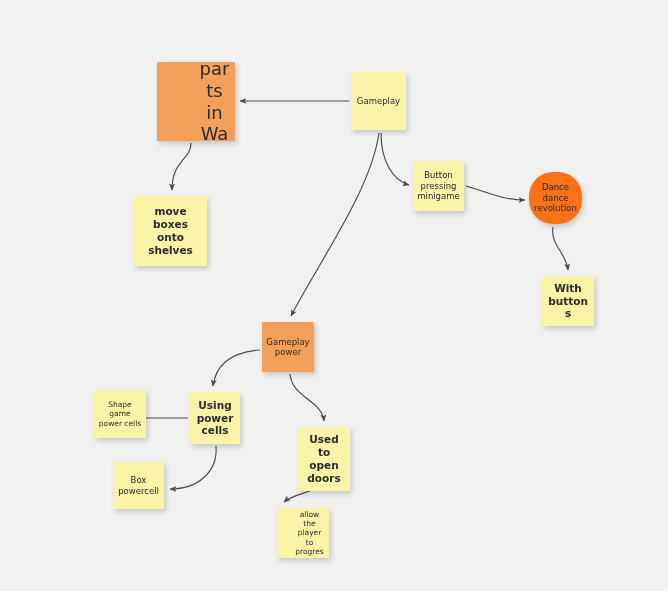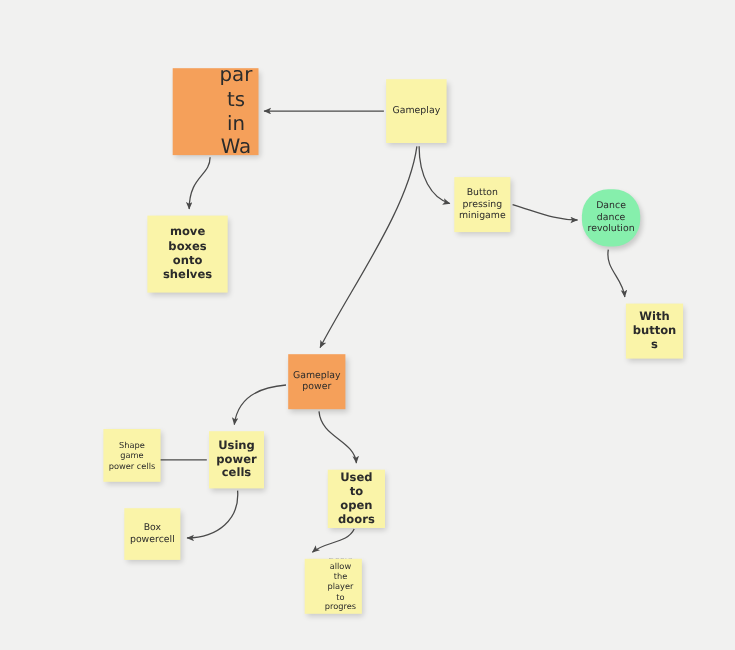--- a/index.html
+++ b/index.html
@@ -97,44 +97,44 @@
       <div class="note yellow fs-md" style="left: 134px; top: 196px; width: 73px; height: 70px; background: rgb(250, 244, 168); color: rgb(43, 43, 43);">
         <span class="txt">move
 boxes onto
 shelves</span>
       </div>
       <div class="note yellow fs-sm" style="left: 413px; top: 161px; width: 51px; height: 50px; background: rgb(250, 244, 168); color: rgb(43, 43, 43);">
         <span class="txt">Button
 pressing
 minigame</span>
       </div>
-      <div class="note yellow fs-sm" style="left: 529px; top: 172px; width: 53px; height: 52px; background: #86efac; color: rgb(43, 43, 43); border-radius: 24px;">
+      <div class="note yellow fs-sm" style="left: 529px; top: 172px; width: 53px; height: 52px; background: #f97316; color: rgb(43, 43, 43); border-radius: 24px;">
         <span class="txt">Dance
 dance
 revolution</span>
       </div>
-      <div class="note yellow fs-md" style="left: 542px; top: 276px; width: 52px; height: 50px; background: rgb(250, 244, 168); color: rgb(43, 43, 43); margin-left: 27px;">
+      <div class="note yellow fs-md" style="left: 542px; top: 276px; width: 52px; height: 50px; background: rgb(250, 244, 168); color: rgb(43, 43, 43);">
         <span class="txt">With
 buttons</span>
       </div>
       <div class="note orange fs-sm" style="left: 262px; top: 322px; width: 52px; height: 50px; background: rgb(245, 160, 90); color: rgb(43, 43, 43);">
         <span class="txt">Gameplay
 power</span>
       </div>
       <div class="note yellow fs-xs" style="left: 73px; top: 390px; width: 52px; height: 48px; background: rgb(250, 244, 168); color: rgb(43, 43, 43);">
         <span class="txt">Shape
 game
 power cells</span>
       </div>
       <div class="note yellow fs-md" style="left: 190px; top: 392px; width: 50px; height: 52px; background: rgb(250, 244, 168); color: rgb(43, 43, 43);">
         <span class="txt">Using
 power
 cells</span>
       </div>
-      <div class="note yellow fs-md" style="left: 298px; top: 427px; width: 52px; height: 53px; background: rgb(250, 244, 168); color: rgb(43, 43, 43);">
+      <div class="note yellow fs-md" style="left: 298px; top: 427px; width: 52px; height: 64px; background: rgb(250, 244, 168); color: rgb(43, 43, 43);">
         <span class="txt">Used to
 open
 doors</span>
       </div>
       <div class="note yellow fs-sm" style="left: 113px; top: 462px; width: 51px; height: 47px; background: rgb(250, 244, 168); color: rgb(43, 43, 43);">
         <span class="txt">Box
 powercell</span>
       </div>
       <div class="note yellow fs-xs" style="left: 256px; top: 508px; width: 52px; height: 50px; background: rgb(250, 244, 168); color: rgb(43, 43, 43); padding-left: 17px;">
         <span class="txt">Doors allow

